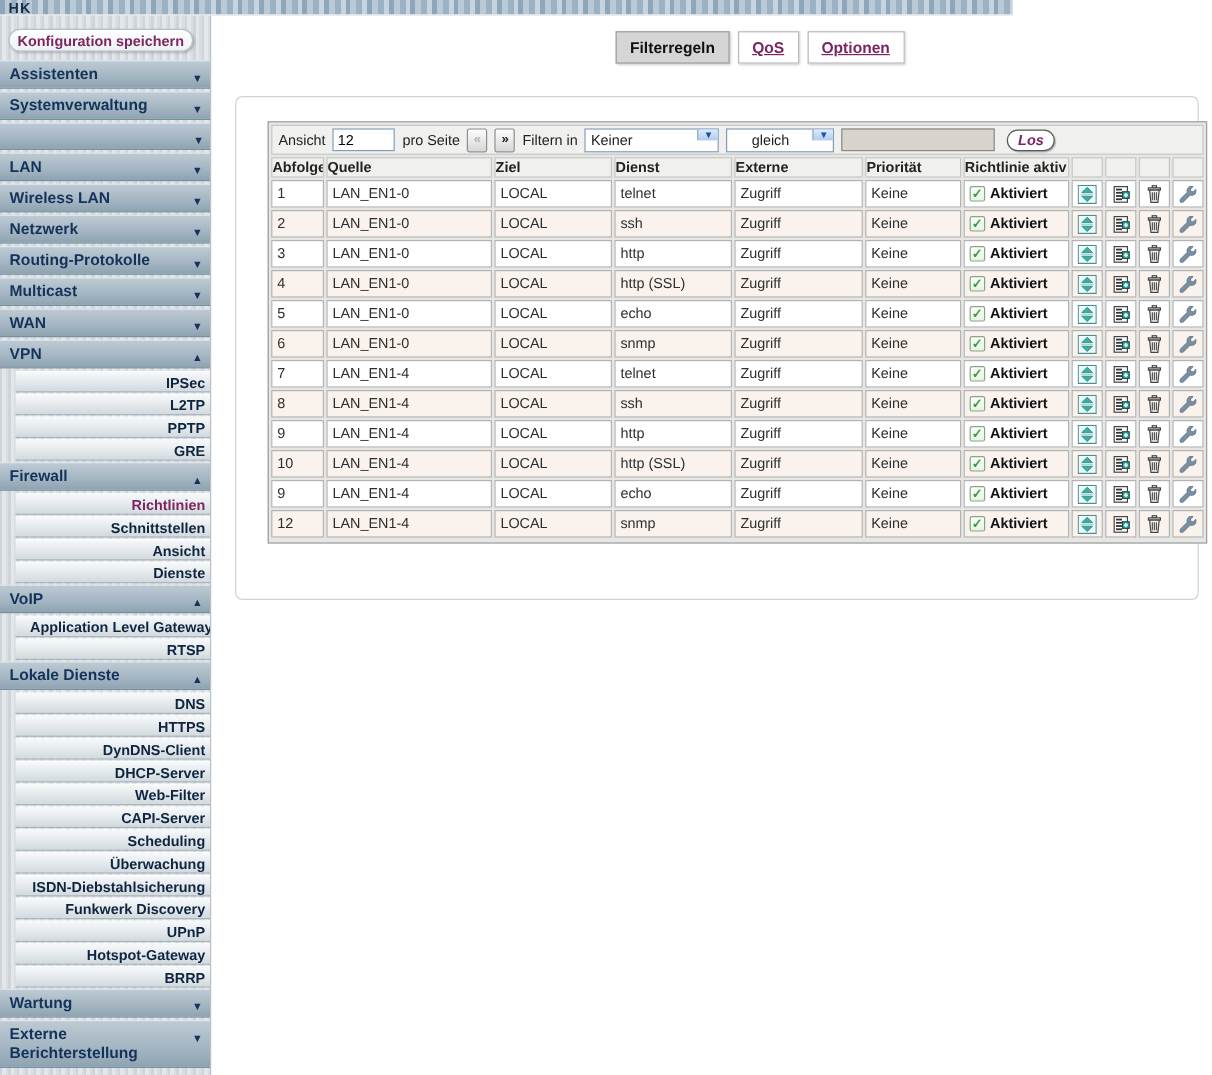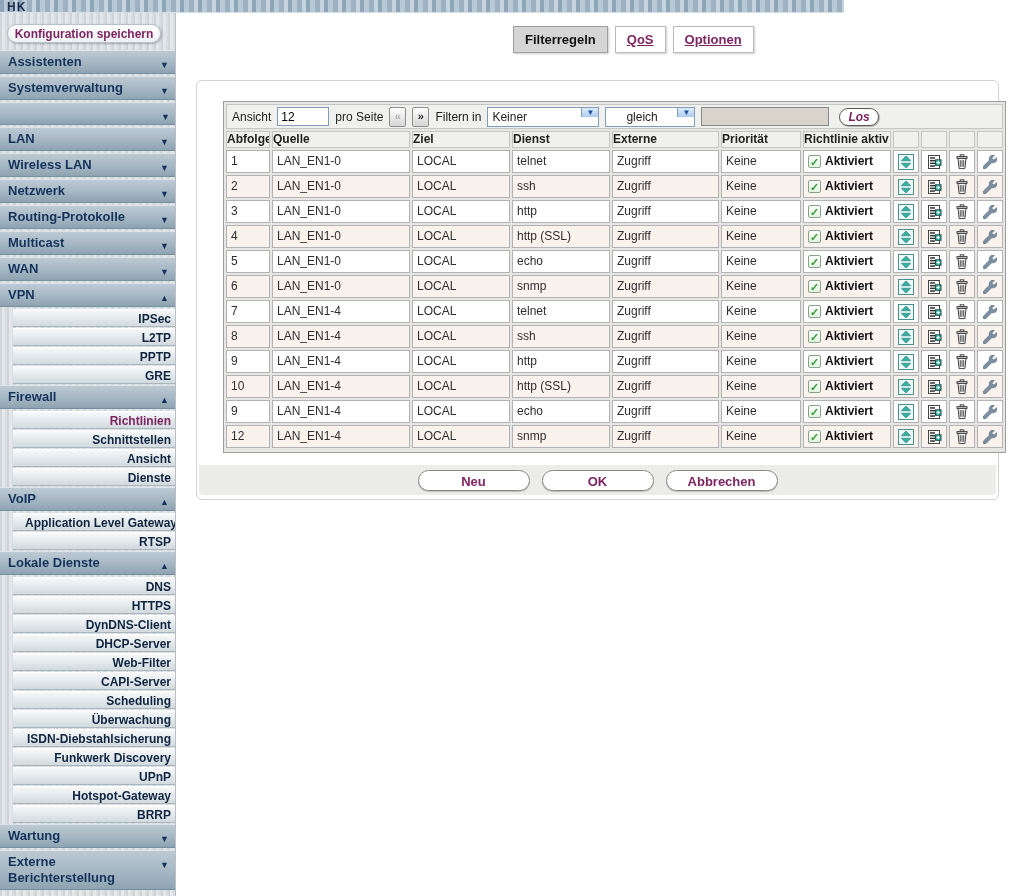--- a/index.html
+++ b/index.html
@@ -825,18 +825,13 @@
             <svg width="14" height="14" viewBox="0 0 512 512">
               <path d="M507.73 109.1c-2.24-9.03-13.54-12.09-20.12-5.51l-74.36 74.36-67.88-11.31-11.31-67.88 74.36-74.36c6.62-6.62 3.43-17.9-5.66-20.16-47.38-11.74-99.55.91-136.58 37.93-39.64 39.64-50.55 97.1-34.05 147.2L18.74 402.76c-24.99 24.99-24.99 65.51 0 90.5 24.99 24.99 65.51 24.99 90.5 0l213.21-213.21c50.12 16.71 107.47 5.68 147.37-34.22 37.07-37.07 49.7-89.32 37.91-136.73z" fill="#7b8fa3" stroke="#4d6070" stroke-width="18"></path>
             </svg>
           </div>
         </div>
 
     </div>
 
   </div>
 
-  <div class="btnbar">
-    <button class="pill">Neu</button>
-    <button class="pill">OK</button>
-    <button class="pill">Abbrechen</button>
-  </div>
 </div>
 
 </body></html>

